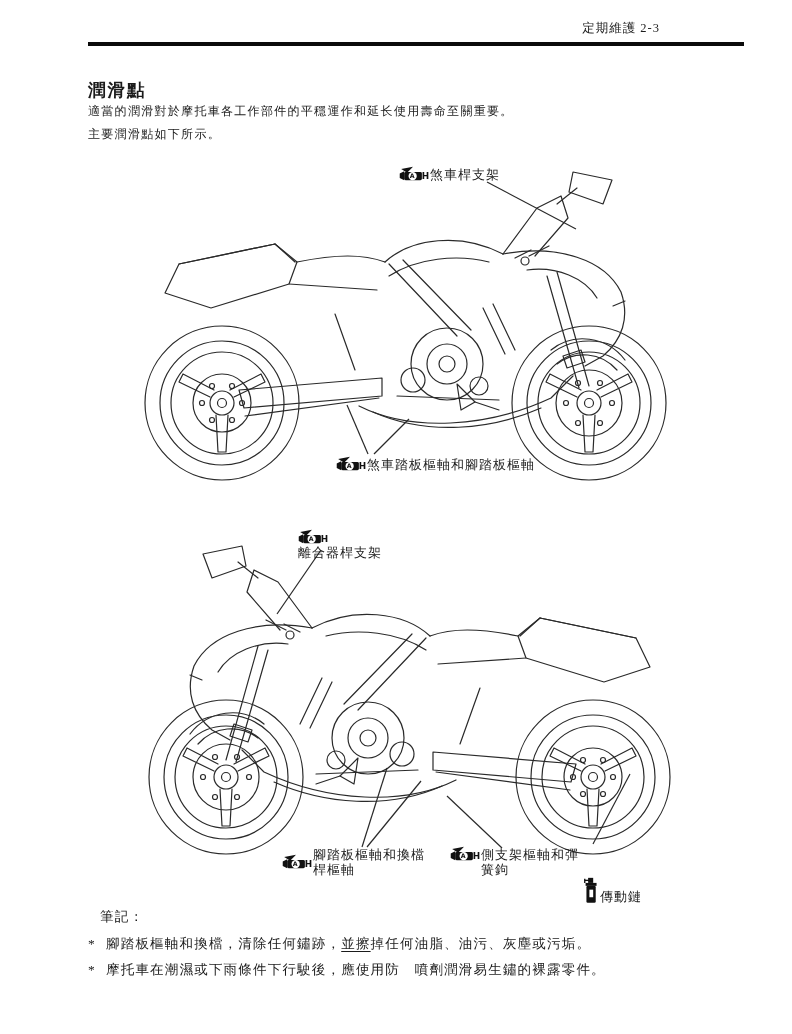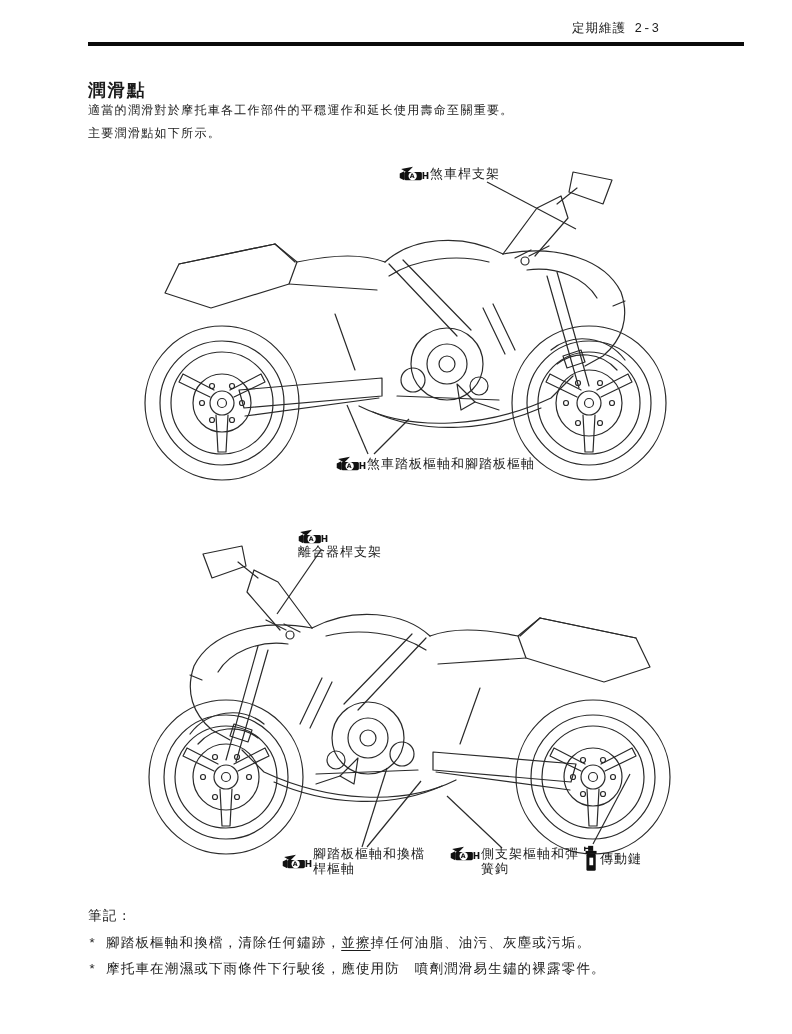--- a/index.html
+++ b/index.html
@@ -1,20 +1,20 @@
 <!DOCTYPE html>
 <html><head>
 <meta charset="utf-8">
 <style>
   html,body{margin:0;padding:0;background:#e8e8e8;}
   .page{
     position:relative;
     width:792px;height:1034px;
     background:#ffffff;
-    font-family:Liberation Mono, monospace;
+    font-family:Liberation Serif, serif;
     color:#1b1b1b;
     overflow:hidden;
     margin:0 auto;
   }
   .abs{position:absolute;}
   .hdr-label{
     top:20px;left:420px;width:240px;
     text-align:right;
     font-size:12.5px;letter-spacing:1px;
   }
@@ -34,26 +34,26 @@
   .fig path,.fig circle,.fig rect,.fig line{vector-effect:non-scaling-stroke;}
   .callout{
     position:absolute;
     display:flex;align-items:flex-start;
     font-size:13px;letter-spacing:1px;line-height:15px;
     white-space:nowrap;
   }
   .callout .txt{padding-top:1px;}
   .g-icon{width:31px;height:15px;flex:0 0 auto;}
   .c-icon{width:17px;height:27px;flex:0 0 auto;}
-  .chain-call{align-items:center;}
+  .chain-call{align-items:flex-end;margin-top:32px;}
   .notes{
     top:906px;left:88px;width:640px;
     font-size:13.5px;letter-spacing:1.2px;
   }
-  .notes .nh{line-height:22px;margin-bottom:3px;}
+  .notes .nh{line-height:22px;margin-bottom:3px;margin-left:12px;}
   .note-item{display:flex;line-height:26px;}
   .note-item .bullet{width:18px;flex:0 0 auto;}
   .u{text-decoration:underline;text-underline-offset:3px;}
   svg text{font-family:"DejaVu Sans", sans-serif;}
 </style>
 </head>
 <body>
 
 <svg width="0" height="0" style="position:absolute" aria-hidden="true">
   <defs>

